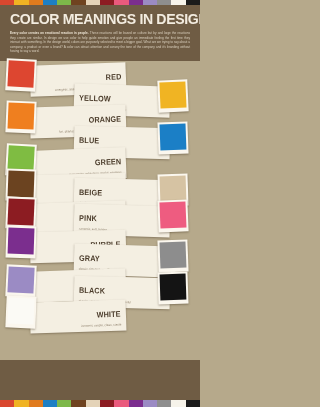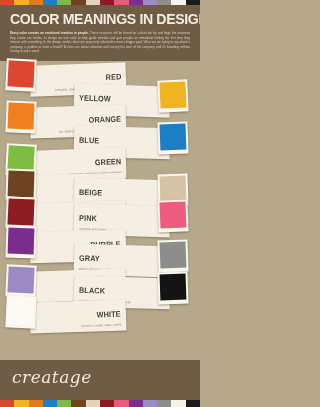--- a/index.html
+++ b/index.html
@@ -186,21 +186,20 @@
     <div class="polaroid" style="width: 30px; height: 32px; top: 211px; left: 158px; transform: rotate(-1.95deg);">
       <span class="chip" style="background: rgb(20, 20, 20);"></span>
     </div>
     <div class="card left" style="top: 240px; transform: rotate(-1.9deg);"><div class="cname">WHITE</div><div class="cdesc">innocent, simple, clean, sterile</div></div>
     <div class="polaroid" style="width: 30px; height: 32px; top: 235px; left: 6px; transform: rotate(2.47deg);">
       <span class="chip" style="background: rgb(251, 250, 245);"></span>
     </div>
   </div>
 
 <div id="footer">
-  <div id="brand">creatage</div>
   <div id="bottom-strip">
       <div class="sw" style="background: rgb(217, 71, 47);"></div>
       <div class="sw" style="background: rgb(240, 179, 35);"></div>
       <div class="sw" style="background: rgb(224, 123, 30);"></div>
       <div class="sw" style="background: rgb(29, 127, 196);"></div>
       <div class="sw" style="background: rgb(125, 184, 74);"></div>
       <div class="sw" style="background: rgb(111, 67, 32);"></div>
       <div class="sw" style="background: rgb(228, 211, 184);"></div>
       <div class="sw" style="background: rgb(140, 28, 34);"></div>
       <div class="sw" style="background: rgb(234, 90, 125);"></div>

